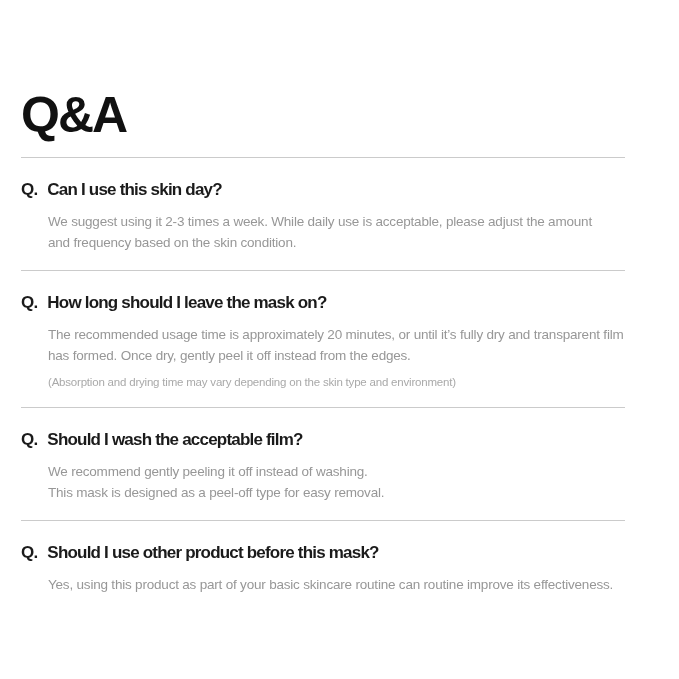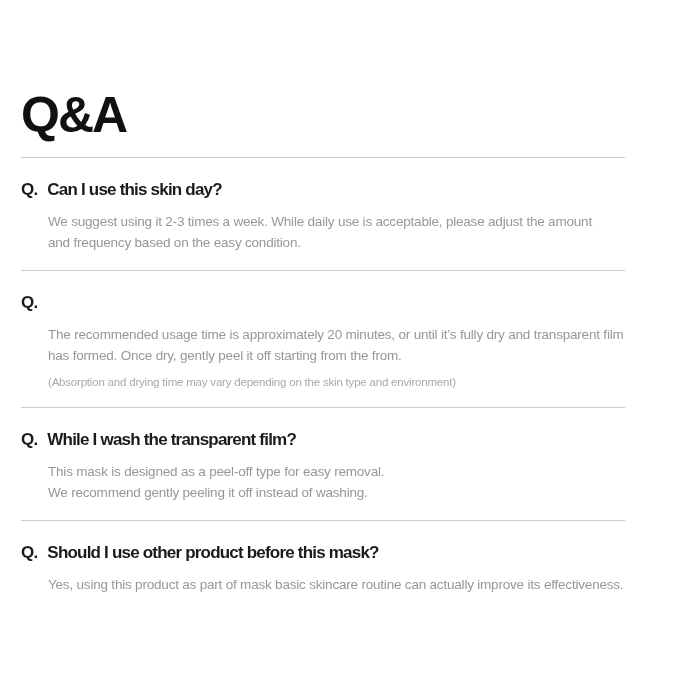--- a/index.html
+++ b/index.html
@@ -70,49 +70,50 @@
 
   <h1 class="page-title">Q&amp;A</h1>
 
   <section class="qa-section">
     <div class="qa-question">
       <span class="q-marker">Q.</span>
       <span>Can I use this skin day?</span>
     </div>
     <div class="answer">
       <div class="answer-line">We suggest using it 2-3 times a week. While daily use is acceptable, please adjust the amount</div>
-      <div class="answer-line">and frequency based on the easy condition.</div>
+      <div class="answer-line">and frequency based on the skin condition.</div>
     </div>
   </section>
 
   <section class="qa-section">
     <div class="qa-question">
       <span class="q-marker">Q.</span>
+      <span>How long should I leave the mask on?</span>
     </div>
     <div class="answer">
       <div class="answer-line">The recommended usage time is approximately 20 minutes, or until it’s fully dry and transparent film</div>
-      <div class="answer-line">has formed. Once dry, gently peel it off starting from the from.</div>
+      <div class="answer-line">has formed. Once dry, gently peel it off instead from the edges.</div>
       <div class="answer-note">(Absorption and drying time may vary depending on the skin type and environment)</div>
     </div>
   </section>
 
   <section class="qa-section">
     <div class="qa-question">
       <span class="q-marker">Q.</span>
-      <span>While I wash the transparent film?</span>
+      <span>Should I wash the acceptable film?</span>
     </div>
     <div class="answer">
+      <div class="answer-line">We recommend gently peeling it off instead of washing.</div>
       <div class="answer-line">This mask is designed as a peel-off type for easy removal.</div>
-      <div class="answer-line">We recommend gently peeling it off instead of washing.</div>
     </div>
   </section>
 
   <section class="qa-section">
     <div class="qa-question">
       <span class="q-marker">Q.</span>
       <span>Should I use other product before this mask?</span>
     </div>
     <div class="answer">
-      <div class="answer-line">Yes, using this product as part of mask basic skincare routine can actually improve its effectiveness.</div>
+      <div class="answer-line">Yes, using this product as part of your basic skincare routine can routine improve its effectiveness.</div>
     </div>
   </section>
 
 </div>
 
 </body></html>

